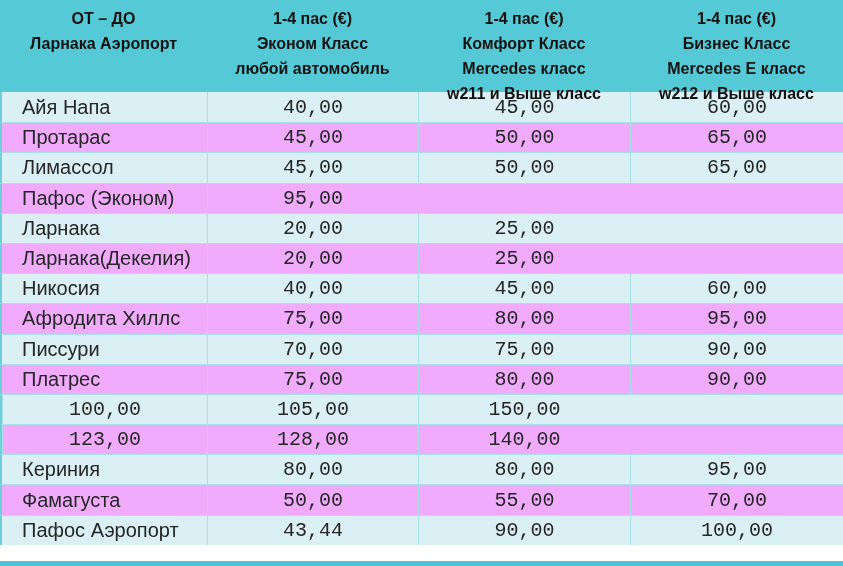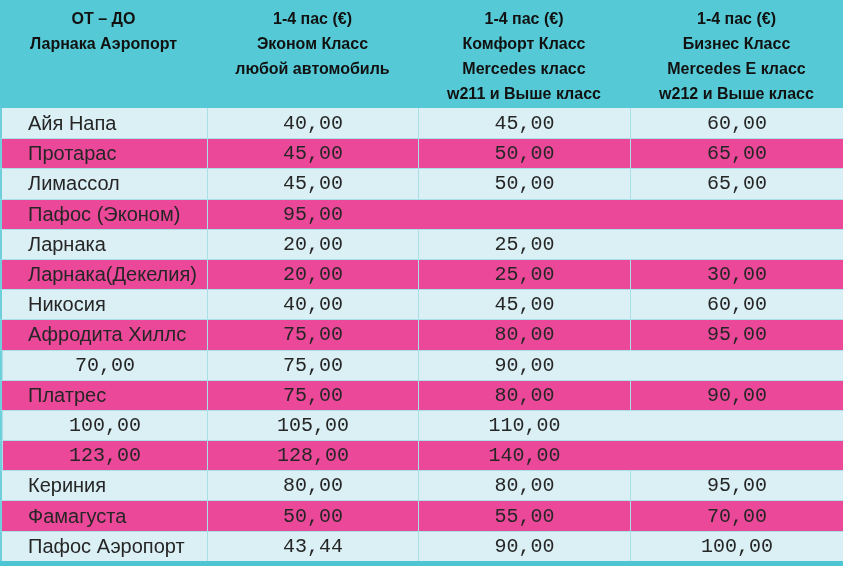--- a/index.html
+++ b/index.html
@@ -12,53 +12,53 @@
     width: 843px;
     height: 566px;
     overflow: hidden;
     border-bottom: 5px solid #4ec5d2;
     background: #ffffff;
   }
   
   .thead {
     display: grid;
     grid-template-columns: 207px 211px 212px 213px;
-    height: 108px;
+    height: 92px;
     background: #55cad6;
   }
   .th {
     padding-top: 6px;
     text-align: center;
     font-weight: bold;
     font-size: 16px;
     line-height: 25px;
     color: #111111;
     white-space: pre-line;
   }
   
   .tbody { height: 453px; }
   .tr {
     display: grid;
     grid-template-columns: 205px 211px 212px 213px;
     height: 30.2px;
     border-left: 2px solid #6fd0db;
-    background: #ec4899;
+    background: #f0abfc;
   }
   .tr + .tr { border-top: 1px solid #a9e0e8; }
   .tr.alt { background: #daf0f5; }
   .td {
     display: flex;
     align-items: center;
     font-size: 20px;
     color: #262626;
     overflow: hidden;
   }
   .td.dest {
     justify-content: flex-start;
-    padding-left: 26px;
+    padding-left: 20px;
   }
   .td.num {
     justify-content: center;
     border-left: 1px solid #a9e0e8;
     font-family: Liberation Mono, monospace;
   }
 </style>
 </head>
 <body>
 
@@ -103,49 +103,49 @@
       </div>
       <div class="tr alt">
         <div class="td dest">Ларнака</div>
         <div class="td num">20,00</div>
         <div class="td num">25,00</div>
       </div>
       <div class="tr">
         <div class="td dest">Ларнака(Декелия)</div>
         <div class="td num">20,00</div>
         <div class="td num">25,00</div>
-        <div class="td num">30,00</div>
       </div>
       <div class="tr alt">
         <div class="td dest">Никосия</div>
         <div class="td num">40,00</div>
         <div class="td num">45,00</div>
         <div class="td num">60,00</div>
       </div>
       <div class="tr">
         <div class="td dest">Афродита Хиллс</div>
         <div class="td num">75,00</div>
         <div class="td num">80,00</div>
         <div class="td num">95,00</div>
       </div>
       <div class="tr alt">
+        <div class="td dest">Писсури</div>
         <div class="td num">70,00</div>
         <div class="td num">75,00</div>
         <div class="td num">90,00</div>
       </div>
       <div class="tr">
         <div class="td dest">Платрес</div>
         <div class="td num">75,00</div>
         <div class="td num">80,00</div>
         <div class="td num">90,00</div>
       </div>
       <div class="tr alt">
         <div class="td num">100,00</div>
         <div class="td num">105,00</div>
-        <div class="td num">110,00</div>
+        <div class="td num">150,00</div>
       </div>
       <div class="tr">
         <div class="td num">123,00</div>
         <div class="td num">128,00</div>
         <div class="td num">140,00</div>
       </div>
       <div class="tr alt">
         <div class="td dest">Кериния</div>
         <div class="td num">80,00</div>
         <div class="td num">80,00</div>

